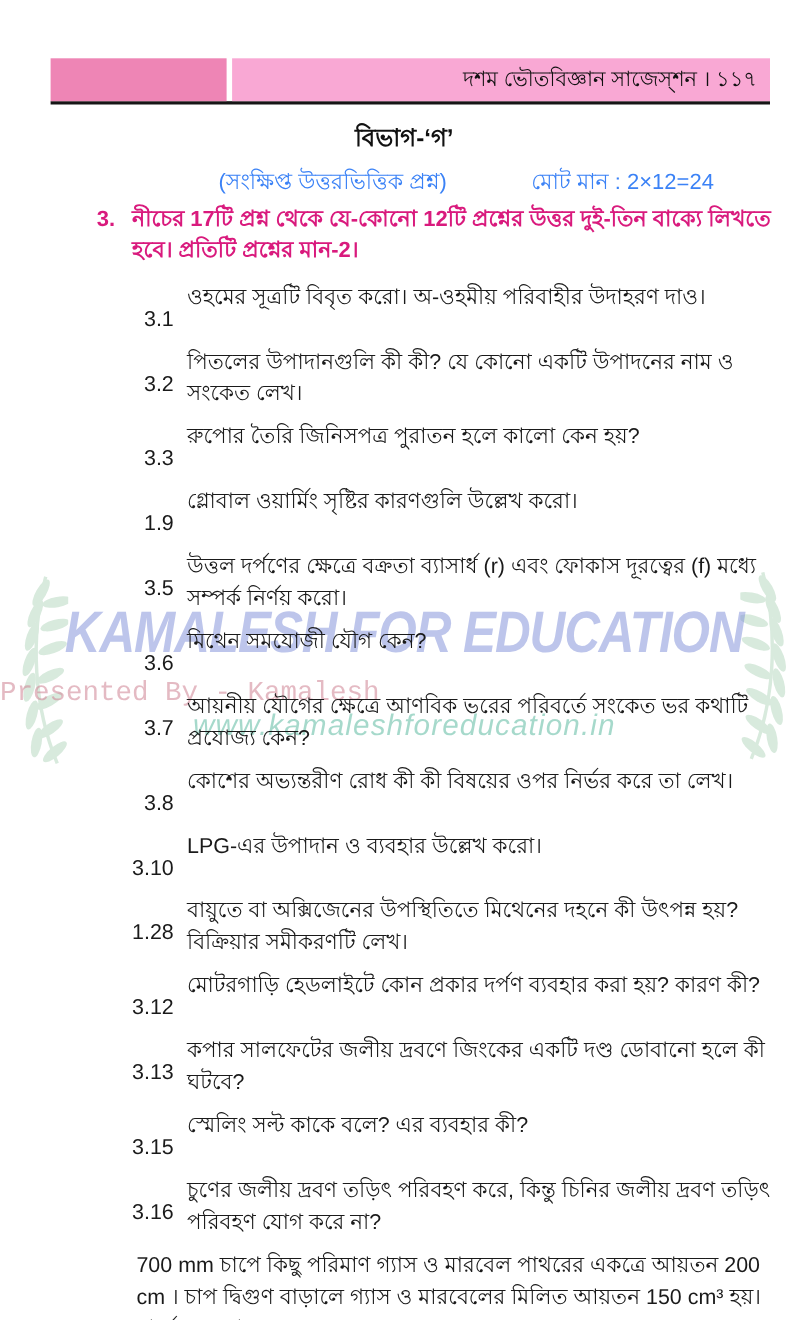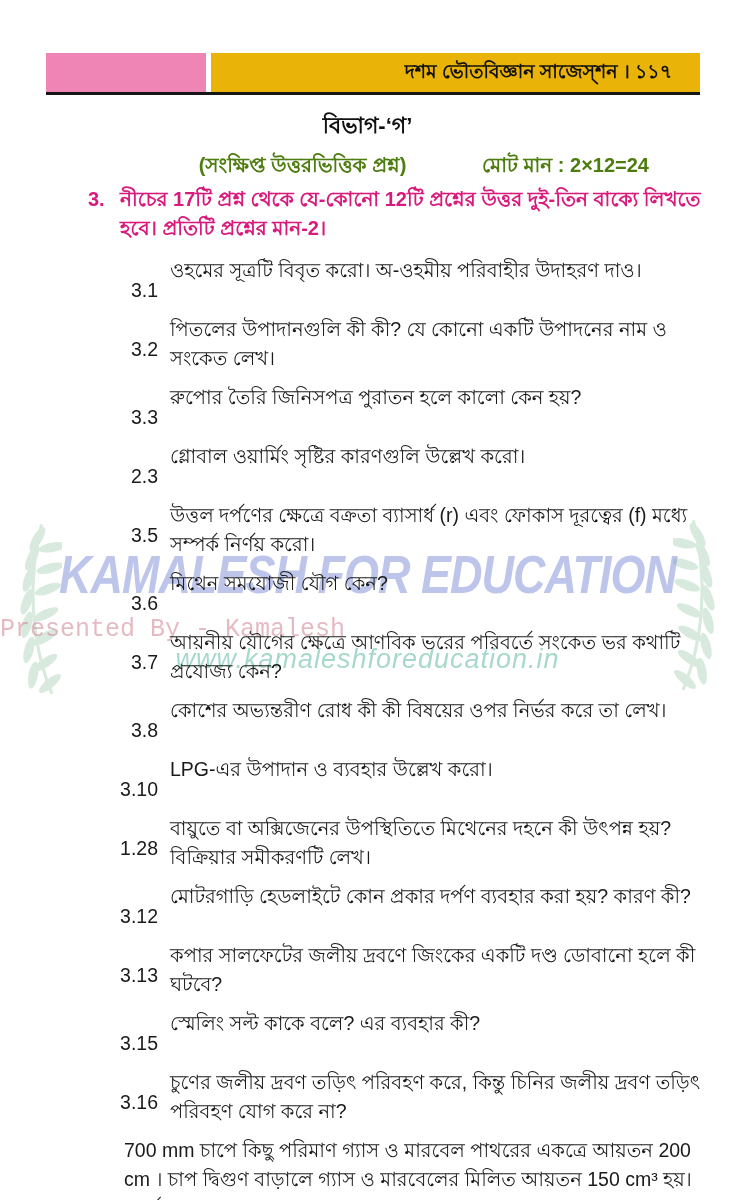--- a/index.html
+++ b/index.html
@@ -35,32 +35,32 @@
     font-style:italic;
   }
   .laurel { position:absolute; width:66px; height:178px; opacity:0.55; }
   .laurel-left  { left:-4px;  top:518px; }
   .laurel-right { right:-4px; top:514px; transform:scaleX(-1); }
   
   .content { position:relative; z-index:1; }
   .header-row { display:flex; margin:53px 35px 0 46px; height:39px; gap:5px; }
   .header-block-dark  { width:160px; background:#ee85b5; }
   .header-block-light {
-    flex:1; background:#eab308;
+    flex:1; background:#f9a8d4;
     display:flex; align-items:center; justify-content:flex-end;
-    padding-right:28px; font-weight:bold; font-size:19px; color:#111;
+    padding-right:12px; font-weight:normal; font-size:19px; color:#111;
   }
   .header-rule { margin:0 35px 0 46px; height:3px; background:#161616; }
   .section-title {
     margin-top:13px; text-align:center;
     font-weight:bold; font-size:22px; color:#111;
   }
   .section-sub {
     position:relative; margin-top:5px; height:27px;
-    font-weight:bold; font-size:20px; color:#4d7c0f;
+    font-weight:normal; font-size:20px; color:#3b82f6;
   }
   .section-sub .subtitle {
     position:absolute; left:0; right:0; text-align:center;
     transform:translateX(-65px);
   }
   .section-sub .marks { position:absolute; right:86px; }
   .q3-intro {
     display:flex; margin:8px 33px 0 88px;
     color:#d91a7d; font-weight:bold;
     font-size:20px; line-height:29px;
@@ -145,21 +145,21 @@
     </div>
     <div class="q-item">
       <span class="q-num">3.2</span>
       <span class="q-text">পিতলের উপাদানগুলি কী কী? যে কোনো একটি উপাদনের নাম ও সংকেত লেখ।</span>
     </div>
     <div class="q-item">
       <span class="q-num">3.3</span>
       <span class="q-text">রুপোর তৈরি জিনিসপত্র পুরাতন হলে কালো কেন হয়?</span>
     </div>
     <div class="q-item">
-      <span class="q-num">2.3</span>
+      <span class="q-num">1.9</span>
       <span class="q-text">গ্লোবাল ওয়ার্মিং সৃষ্টির কারণগুলি উল্লেখ করো।</span>
     </div>
     <div class="q-item">
       <span class="q-num">3.5</span>
       <span class="q-text">উত্তল দর্পণের ক্ষেত্রে বক্রতা ব্যাসার্ধ (r) এবং ফোকাস দূরত্বের (f) মধ্যে সম্পর্ক নির্ণয় করো।</span>
     </div>
     <div class="q-item">
       <span class="q-num">3.6</span>
       <span class="q-text">মিথেন সমযোজী যৌগ কেন?</span>
     </div>

